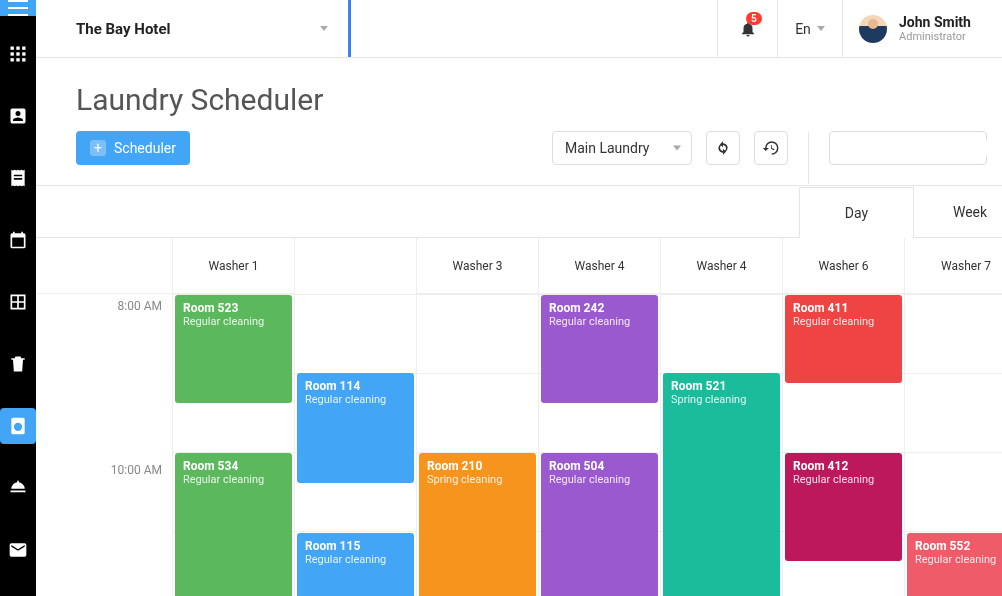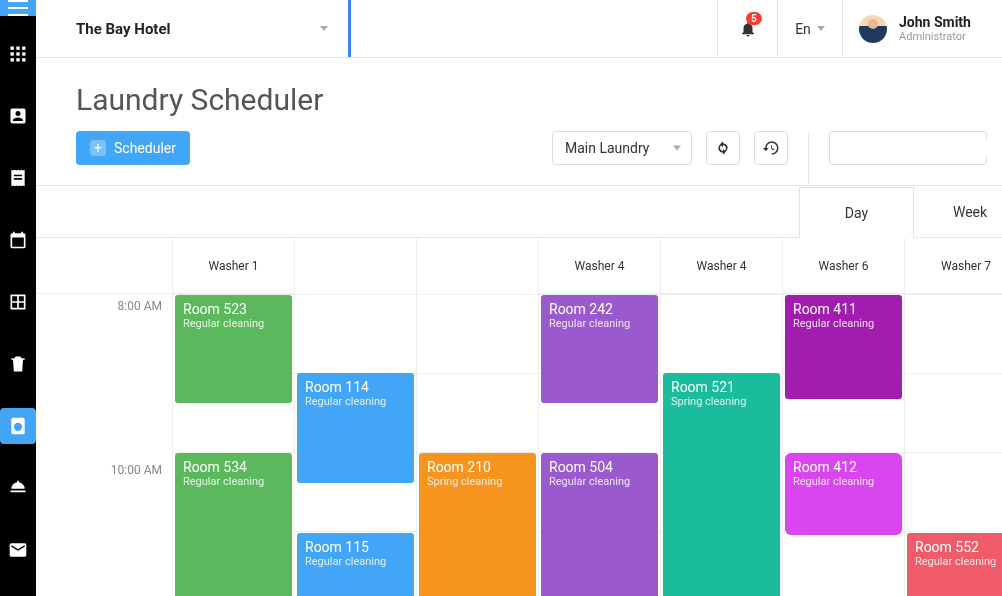--- a/index.html
+++ b/index.html
@@ -68,21 +68,21 @@
 .time-col { width: 137px; flex-shrink: 0; position: relative; border-right: 1px solid #eee; }
 .time-label { position: absolute; right: 10px; font-size: 12px; color: #888; transform: translateY(-50%); }
 .grid { flex: 1; position: relative; display: flex; }
 .washer-col { flex: 1; border-right: 1px solid #eee; position: relative; min-width: 122px; }
 .washer-col:last-child { border-right: none; }
 .washer-head { height: 56px; display: flex; align-items: center; justify-content: center; font-size: 12px; color: #333; border-bottom: 1px solid #eee; font-weight: 400; }
 .time-col .washer-head { border-bottom: 1px solid #eee; }
 .hline { position: absolute; left: 0; right: 0; border-top: 1px solid #eee; }
 
 .event { position: absolute; left: 2px; right: 2px; border-radius: 3px; padding: 6px 8px; color: #fff; overflow: hidden; cursor: pointer; }
-.event .title { font-size: 14px; font-weight: 400; }
+.event .title { font-size: 12px; font-weight: 700; }
 .event .sub { font-size: 11px; opacity: 0.85; }
 
 .caret-down { width: 0; height: 0; border-left: 4px solid transparent; border-right: 4px solid transparent; border-top: 5px solid #aaa; display: inline-block; }
 .chev { width: 8px; height: 8px; border-right: 2px solid #555; border-bottom: 2px solid #555; display: inline-block; }
 .chev.left { transform: rotate(135deg); }
 .chev.right { transform: rotate(-45deg); }
 </style>
 </head>
 <body>
 
@@ -252,20 +252,21 @@
               <div class="event" style="top: 135px; height: 110px; background: rgb(66, 165, 245);">
                 <div class="title">Room 114</div>
                 <div class="sub">Regular cleaning</div>
               </div>
               <div class="event" style="top: 295px; height: 65px; background: rgb(66, 165, 245);">
                 <div class="title">Room 115</div>
                 <div class="sub">Regular cleaning</div>
               </div>
             </div>
             <div class="washer-col">
+              <div class="washer-head">Washer 3</div>
               <div class="hline" style="top: 56px;"></div>
               <div class="hline" style="top: 135px;"></div>
               <div class="hline" style="top: 214px;"></div>
               <div class="hline" style="top: 293px;"></div>
               <div class="event" style="top: 215px; height: 145px; background: rgb(247, 148, 30);">
                 <div class="title">Room 210</div>
                 <div class="sub">Spring cleaning</div>
               </div>
             </div>
             <div class="washer-col">
@@ -293,25 +294,25 @@
                 <div class="title">Room 521</div>
                 <div class="sub">Spring cleaning</div>
               </div>
             </div>
             <div class="washer-col">
               <div class="washer-head">Washer 6</div>
               <div class="hline" style="top: 56px;"></div>
               <div class="hline" style="top: 135px;"></div>
               <div class="hline" style="top: 214px;"></div>
               <div class="hline" style="top: 293px;"></div>
-              <div class="event" style="top: 57px; height: 104px; background: #a21caf;">
+              <div class="event" style="top: 57px; height: 88px; background: #ef4444;">
                 <div class="title">Room 411</div>
                 <div class="sub">Regular cleaning</div>
               </div>
-              <div class="event" style="top: 215px; height: 82px; background: #d946ef; border-radius: 6px;">
+              <div class="event" style="top: 215px; height: 108px; background: #be185d;">
                 <div class="title">Room 412</div>
                 <div class="sub">Regular cleaning</div>
               </div>
             </div>
             <div class="washer-col">
               <div class="washer-head">Washer 7</div>
               <div class="hline" style="top: 56px;"></div>
               <div class="hline" style="top: 135px;"></div>
               <div class="hline" style="top: 214px;"></div>
               <div class="hline" style="top: 293px;"></div>

